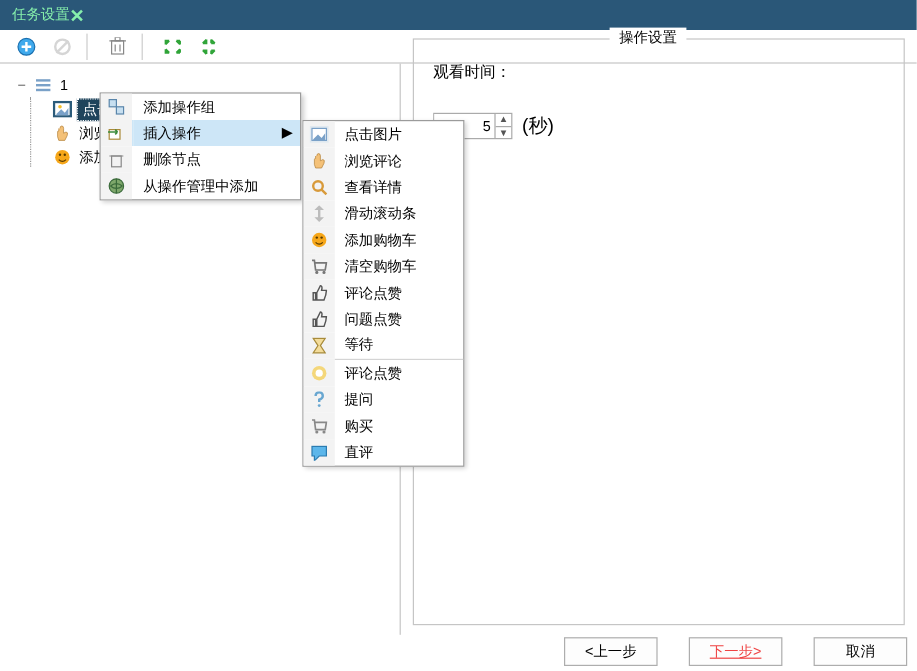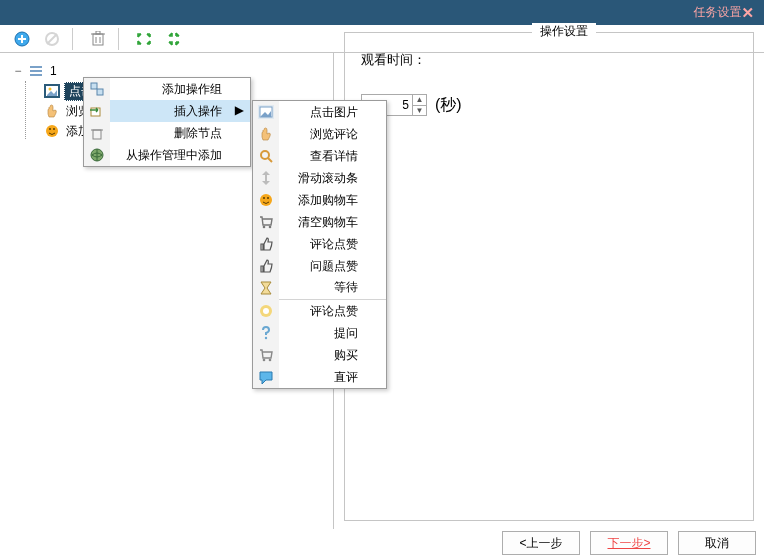--- a/index.html
+++ b/index.html
@@ -1,19 +1,19 @@
 <!DOCTYPE html>
 <html><head>
 <meta charset="utf-8">
 <style>
 * { box-sizing: border-box; margin: 0; padding: 0; font-family: "Microsoft YaHei", "SimSun", sans-serif; }
 body { width: 764px; height: 559px; background: #fff; position: relative; }
 
 
-.titlebar { height: 25px; background: #2a5778; color: #fca5a5; display: flex; align-items: center; justify-content: flex-end; padding: 0 10px; font-size: 12px; }
+.titlebar { height: 25px; background: #2a5778; color: #86efac; display: flex; align-items: center; justify-content: flex-start; padding: 0 10px; font-size: 12px; }
 .titlebar .close { cursor: pointer; font-size: 15px; font-weight: bold; }
 
 
 .toolbar { height: 28px; border-bottom: 1px solid #c5c5c5; display: flex; align-items: center; padding: 0 8px; gap: 2px; background:#fff; }
 .tbtn { width: 28px; height: 24px; display: flex; align-items: center; justify-content: center; border: 1px solid transparent; border-radius: 2px; cursor: pointer; }
 .tb-sep { width: 6px; height: 22px; border-left: 1px solid #ccc; margin: 0 4px; }
 
 
 .main { display: flex; height: 476px; }
 .left { width: 334px; border-right: 1px solid #c5c5c5; position: relative; padding: 8px 4px 4px 6px; }
@@ -28,41 +28,41 @@
 .labelbox { padding: 0 2px; }
 .tree-child { margin-left: 22px; }
 
 
 .vline { position: absolute; border-left: 1px dotted #9a9a9a; height: 100%; top: 0; }
 
 
 .ctxmenu { position: absolute; background: #fff; border: 1px solid #9b9b9b; font-size: 12px; box-shadow: 2px 2px 4px rgba(0,0,0,.2); }
 .ctxmenu table { border-collapse: collapse; }
 .ctxmenu td { padding: 0; vertical-align: middle; }
-.ctxmenu .item { height: 22px; text-align: right; }
+.ctxmenu .item { height: 22px; }
 .ctxmenu .item.hover { background: #cde6f7; }
 .ctxmenu .item .lbl { padding: 0 28px 0 8px; white-space: nowrap; }
 .ctxmenu .item .icon { width: 26px; height: 22px; display: flex; align-items: center; justify-content: center; background: #f3f3f3; }
 .ctxmenu .sep td { border-top: 1px solid #d4d4d4; height: 1px; }
 .ctxmenu .sep td.first { background:#f3f3f3; border-top: none;}
 
 
-.fs-title { position: absolute; top: 23px; left: 532px; background: #fff; padding: 0 8px; font-size: 12px; }
+.fs-title { position: absolute; top: 23px; left: 508px; background: #fff; padding: 0 8px; font-size: 12px; }
 .panel-border { position: absolute; top: 32px; left: 344px; right: 10px; bottom: 38px; border: 1px solid #c5c5c5; padding: 18px 16px; }
 .right-label { font-size: 13px; margin-bottom: 25px; }
 .spinbox { display: flex; align-items: center; gap: 8px; }
 .spin { display: flex; border: 1px solid #aaa; height: 22px; width: 66px; }
 .spin input { border: none; width: 50px; text-align: right; padding-right: 3px; font-size: 12px; outline: none; }
 .spin .arrows { width: 15px; display: flex; flex-direction: column; border-left: 1px solid #aaa; }
 .spin .arrows div { flex:1; font-size: 8px; line-height: 9px; text-align: center; color:#555; cursor:pointer; }
 .spin .arrows div:first-child { border-bottom: 1px solid #aaa; }
 
 
 .buttons { position: absolute; bottom: 4px; right: 8px; display: flex; gap: 10px; }
-.btn { width: 78px; height: 24px; border: 1px solid #adadad; background: #fdfdfd; font-size: 12px; cursor: pointer; }
+.btn { width: 78px; height: 24px; border: 1px solid #adadad; background: #fdfdfd; font-size: 12px; cursor: pointer; margin-left: 16px; }
 .btn[disabled] { color: #ef4444; text-decoration: underline; }
 </style>
 </head>
 <body>
 
 <div class="titlebar">
   <span>任务设置</span>
   <span class="close">✕</span>
 </div>
 

